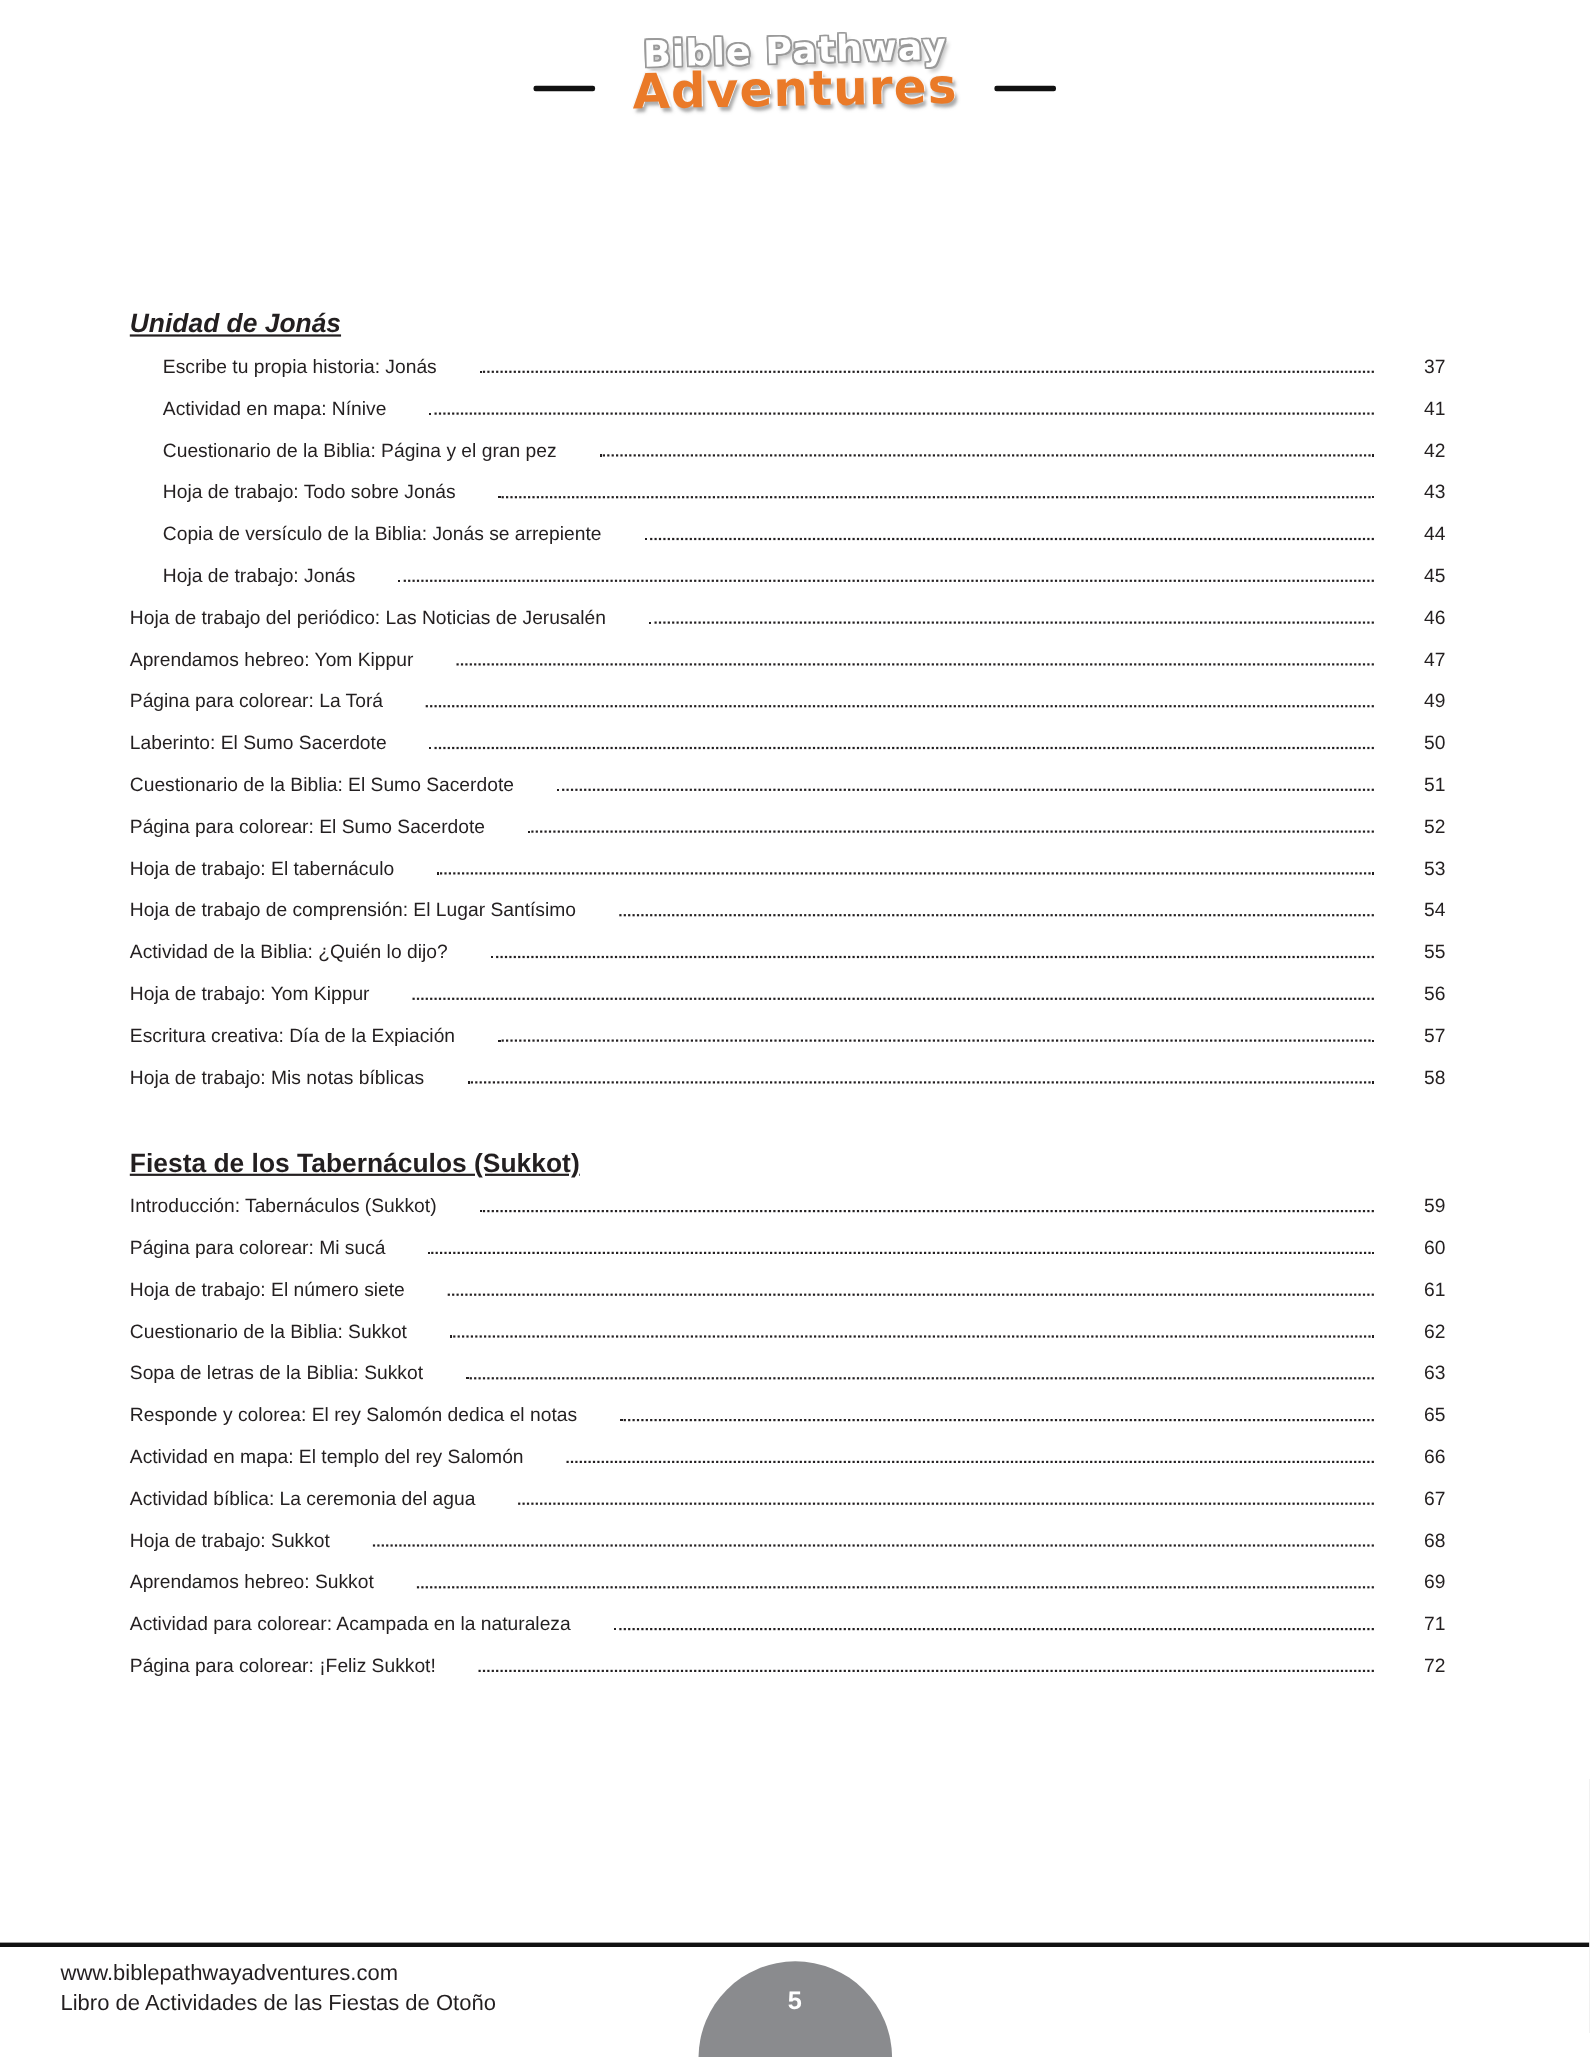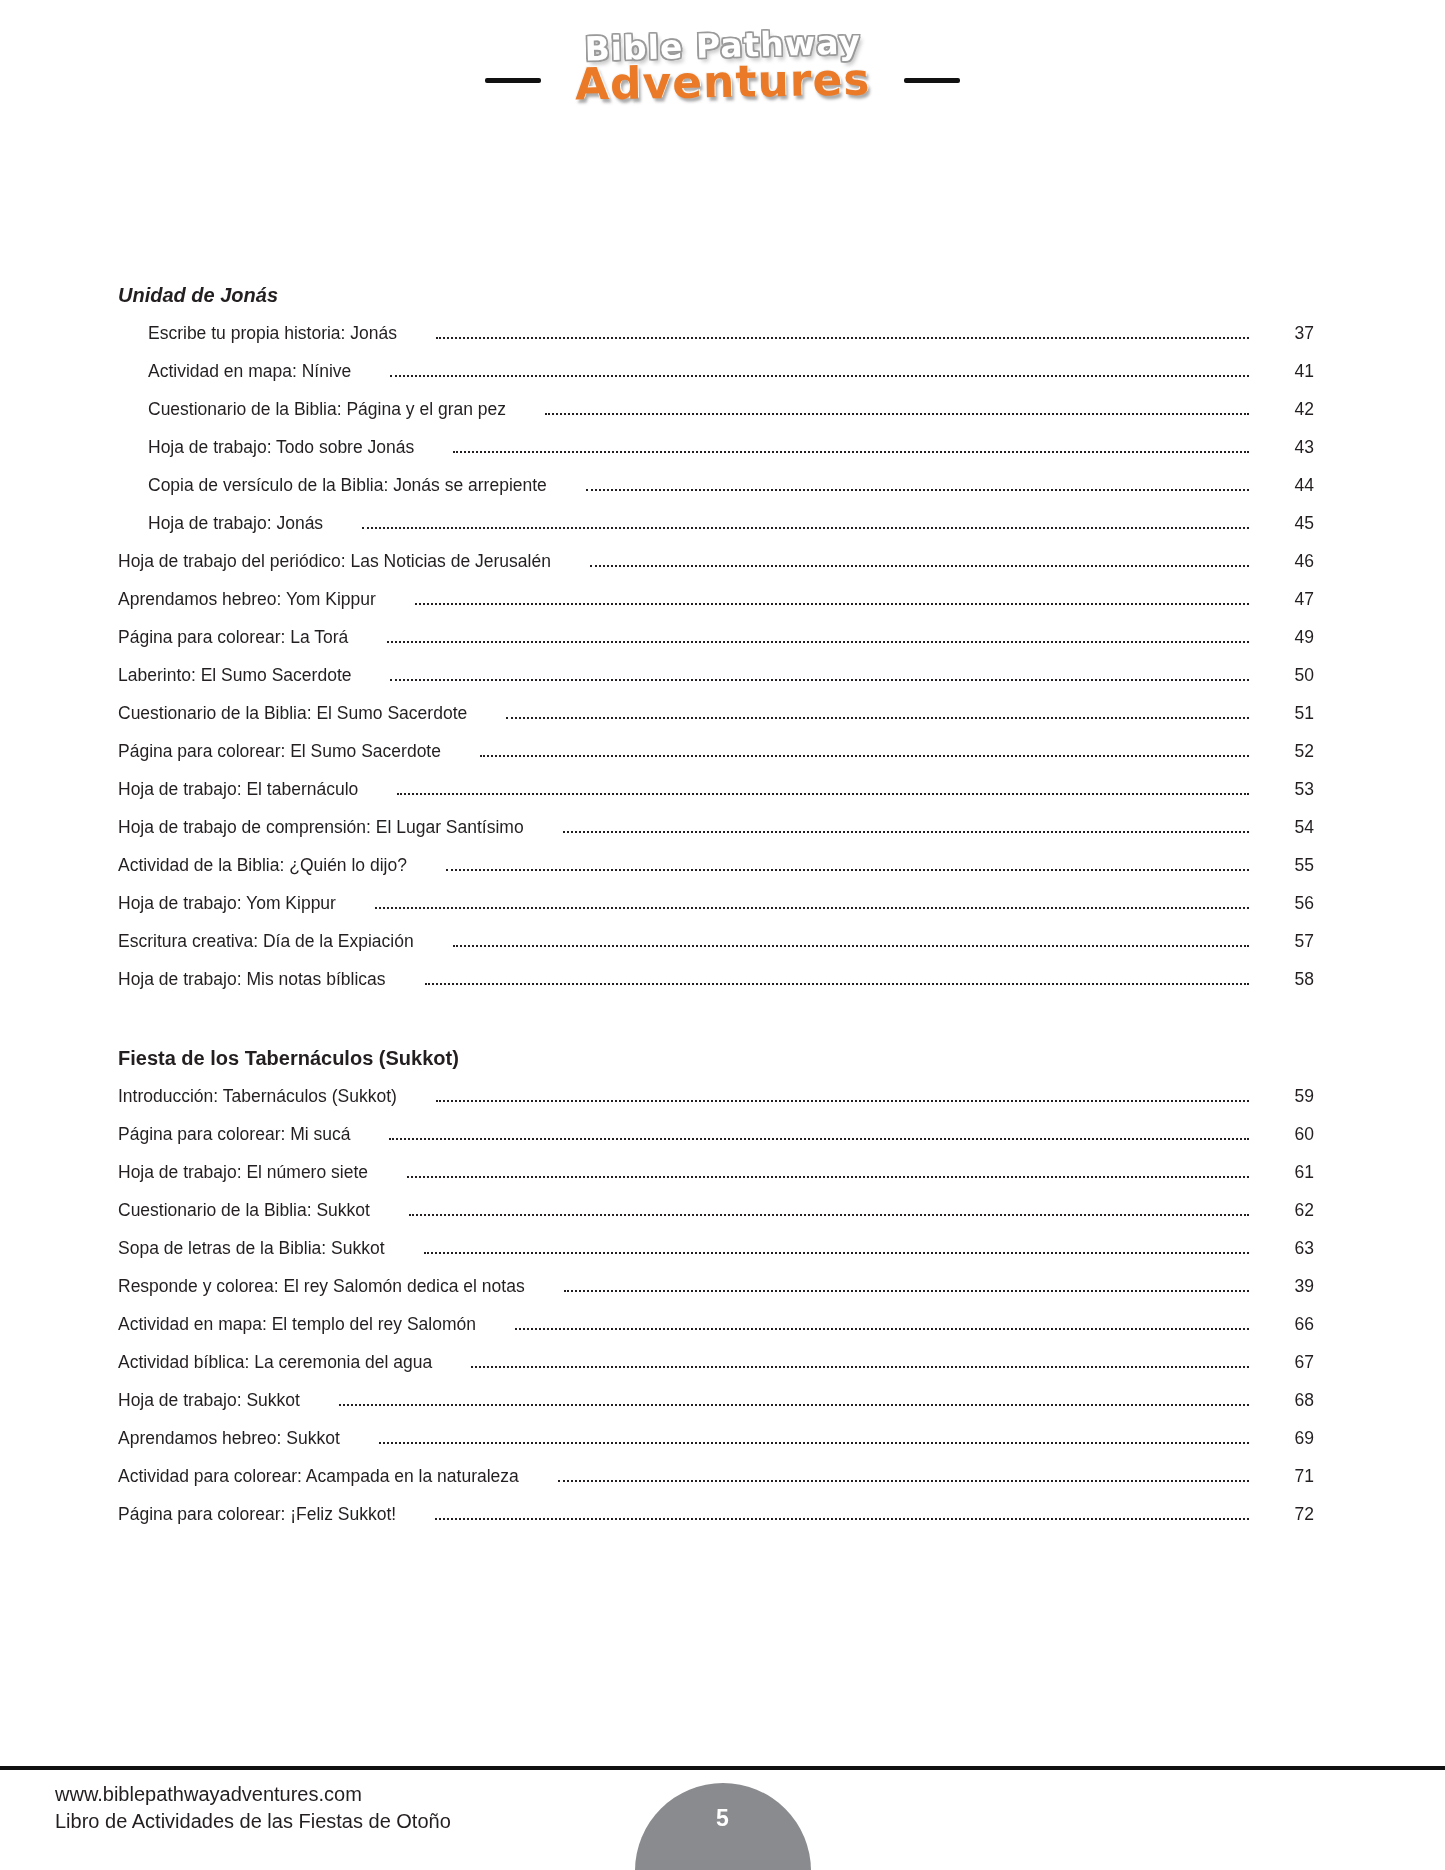--- a/index.html
+++ b/index.html
@@ -48,21 +48,21 @@
     transform:rotate(-1deg);
   }
 
   
   .toc{
     position:absolute; top:276px; left:118px; width:1196px;
     font-size:17.5px;
   }
   .toc-heading{
     height:38px; line-height:38px;
-    font-weight:700; font-size:20px;
+    font-weight:700; font-size:24px;text-decoration:underline;
   }
   .toc-section:first-child .toc-heading{ font-style:italic; }
   .toc-section + .toc-section{ margin-top:41px; }
 
   .toc-row{
     display:flex; align-items:baseline;
     height:38px;
     gap:32px;
   }
   .toc-row.indent{ padding-left:30px; }
@@ -233,21 +233,21 @@
           <span class="toc-page">62</span>
         </div>
         <div class="toc-row">
           <span class="toc-label">Sopa de letras de la Biblia: Sukkot</span>
           <span class="toc-dots"></span>
           <span class="toc-page">63</span>
         </div>
         <div class="toc-row">
           <span class="toc-label">Responde y colorea: El rey Salomón dedica el notas</span>
           <span class="toc-dots"></span>
-          <span class="toc-page">39</span>
+          <span class="toc-page">65</span>
         </div>
         <div class="toc-row">
           <span class="toc-label">Actividad en mapa: El templo del rey Salomón</span>
           <span class="toc-dots"></span>
           <span class="toc-page">66</span>
         </div>
         <div class="toc-row">
           <span class="toc-label">Actividad bíblica: La ceremonia del agua</span>
           <span class="toc-dots"></span>
           <span class="toc-page">67</span>

